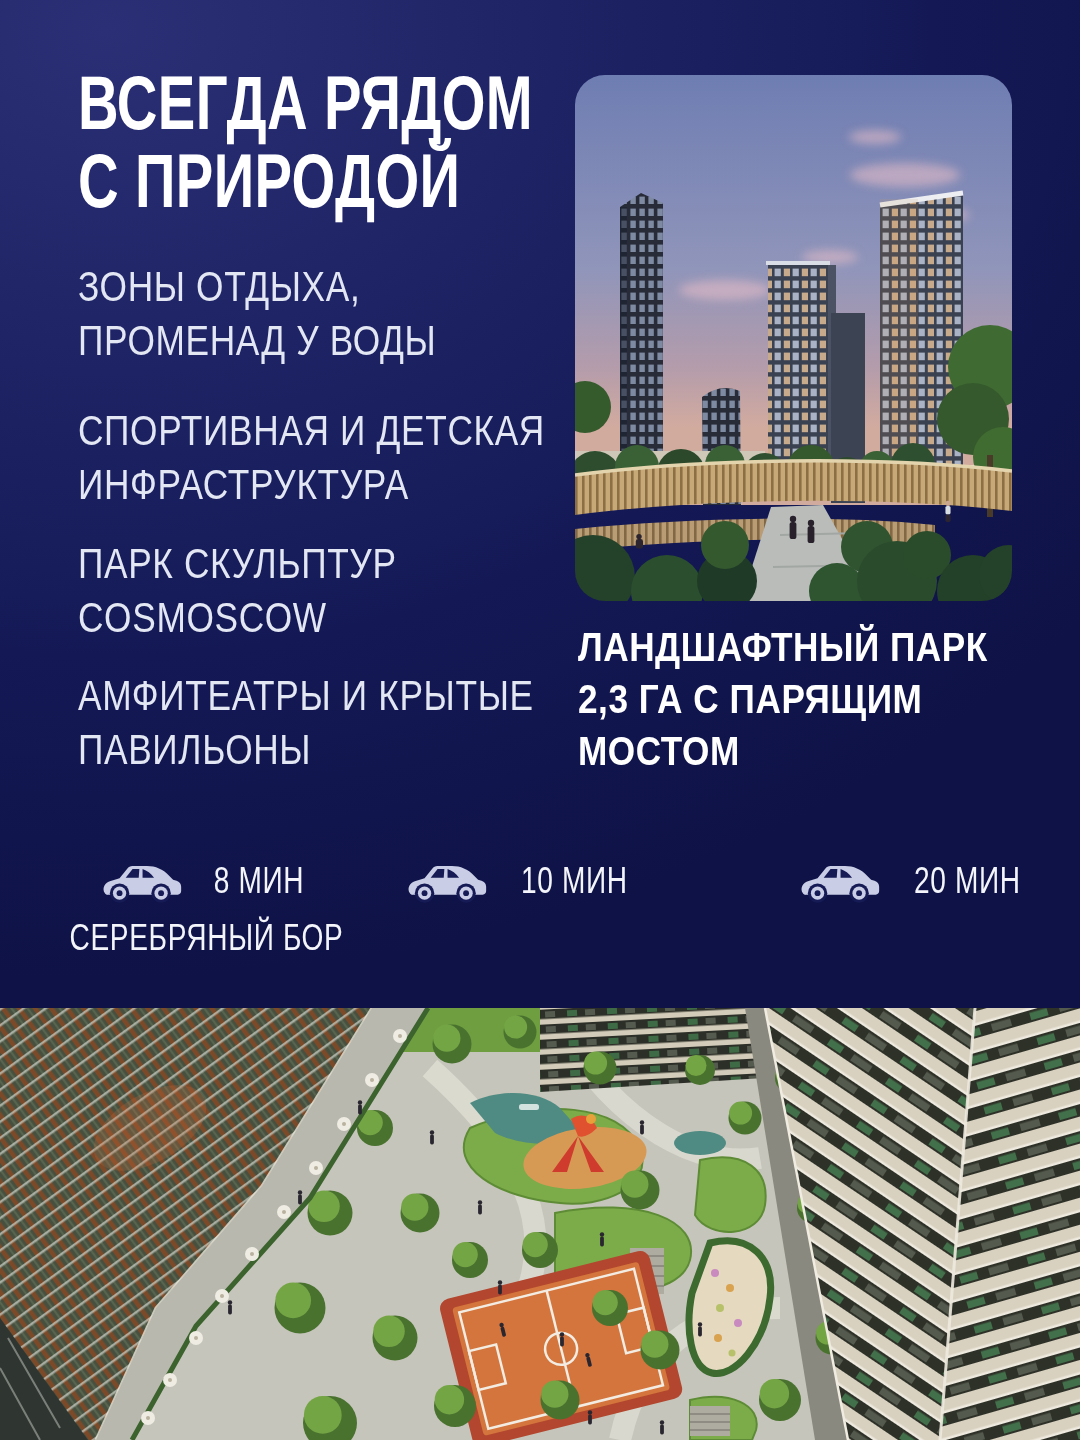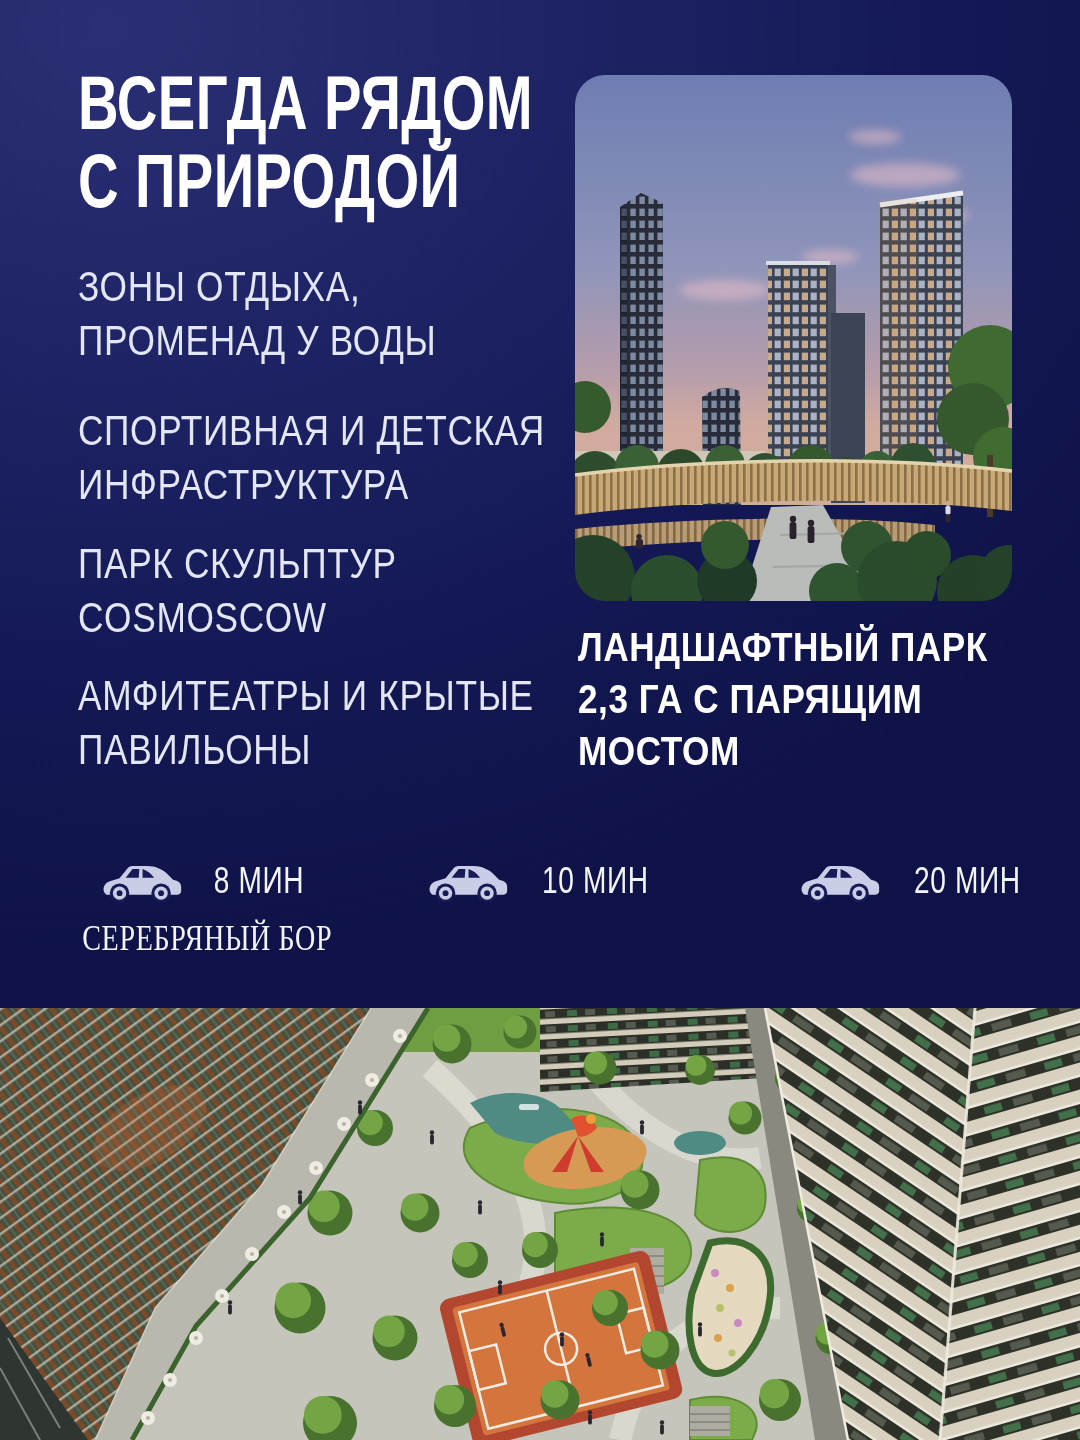--- a/index.html
+++ b/index.html
@@ -26,25 +26,25 @@
     border-radius:30px;overflow:hidden;
   }
   .photo-card svg{display:block;width:100%;height:100%;}
   .caption{
     position:absolute;left:578px;top:621px;
     color:#ffffff;font-size:40px;font-weight:700;line-height:1.3;letter-spacing:.6px;
     transform:scaleX(.88);
   }
   .travel{position:absolute;left:0;top:854px;width:1080px;height:110px;}
   .travel-item{position:absolute;top:0;display:flex;flex-direction:column;align-items:center;}
-  .ti0{left:22px;width:370px}.ti1{left:356px;width:376px}.ti2{left:728px;width:376px}
+  .ti0{left:22px;width:370px}.ti1{left:335px;width:376px}.ti2{left:728px;width:376px}
   .travel-top{display:flex;align-items:center;justify-content:center;gap:19px;height:54px;text-align:right;}
   .car{width:84px;height:46px;flex:0 0 auto;}
   .time,.place{color:#f3f5fb;font-size:36px;font-weight:500;letter-spacing:.8px;white-space:nowrap;}
-  .place{font-weight:400;margin-top:9px;font-family:Liberation Serif, serif;}
+  .place{font-weight:400;margin-top:9px;}
   .cond-c{display:inline-block;transform:scaleX(.78);transform-origin:center top;}
   .photo-bottom{position:absolute;left:0;top:1008px;width:1080px;height:432px;margin:0;}
   .photo-bottom svg{display:block;width:100%;height:100%;}
 </style>
 </head>
 <body>
 
 <div class="poster">
 
   <h1 class="title cond">ВСЕГДА РЯДОМ

